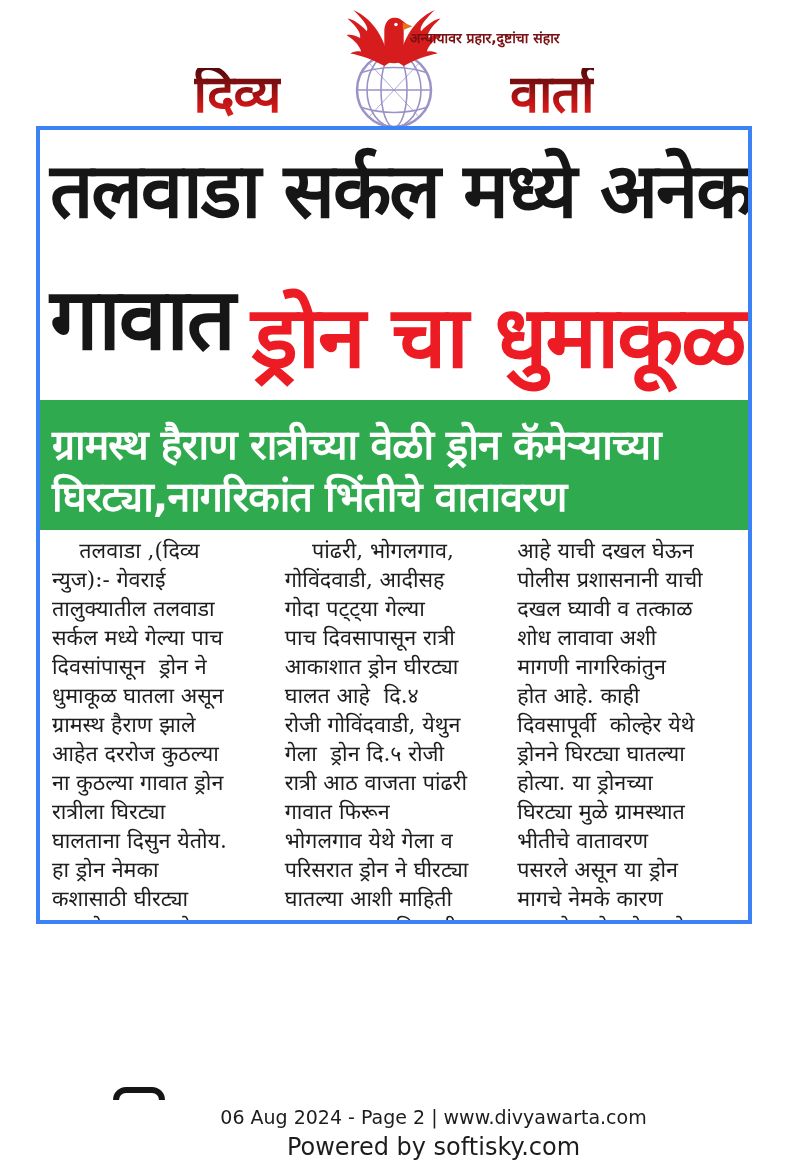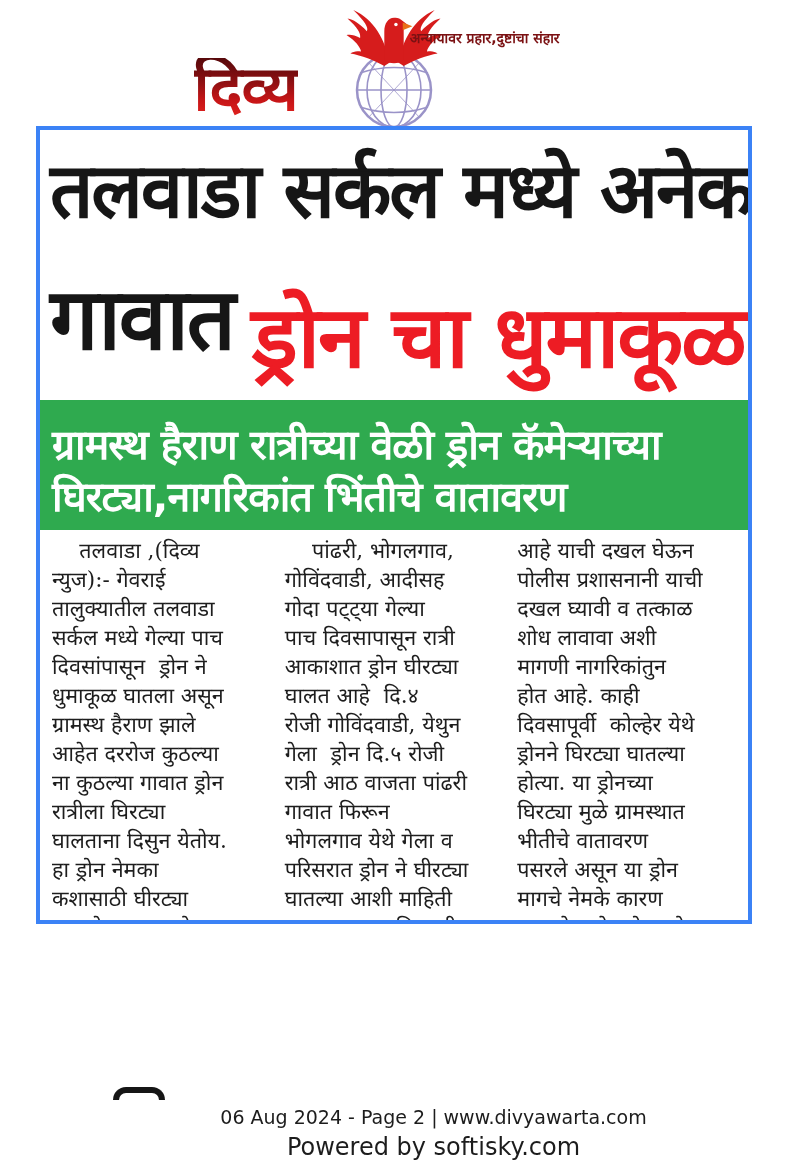--- a/index.html
+++ b/index.html
@@ -9,21 +9,21 @@
     background:#ffffff; overflow:hidden;
   }
 
   
   .masthead { position:absolute; top:4px; left:50%; transform:translateX(-50%);
     width:400px; height:118px; }
   .mast-globe { position:absolute; left:50%; top:46px; transform:translateX(-50%); z-index:0; }
   .mast-eagle { position:absolute; left:50%; top:2px; transform:translateX(-50%); z-index:3; }
   .mast-title-left, .mast-title-right {
     position:absolute; bottom:2px; z-index:2;
-    font-size:62px; font-weight:800; line-height:1; letter-spacing:-1px;
+    font-size:52px; font-weight:800; line-height:1; letter-spacing:-1px;
     background:linear-gradient(180deg,#57090b 0%,#8c1012 38%,#c61517 68%,#e52420 100%);
     -webkit-background-clip:text; background-clip:text;
     -webkit-text-fill-color:transparent; color:#a51214;
     font-family:"DejaVu Serif", serif;
   }
   .mast-title-left { left:0; }
   .mast-title-right { right:0; }
   .mast-tagline { position:absolute; right:34px; top:24px; z-index:4;
     font-size:14px; font-weight:700; color:#7b1113; white-space:nowrap; }
 
@@ -80,20 +80,21 @@
         <g fill="#d61c1c">
           <path d="M46,58 C40,34 30,14 8,4 C20,16 24,22 22,26 C14,18 8,14 2,13 C12,22 16,28 15,33 C9,30 5,29 1,30 C10,36 15,42 16,47 C11,46 8,47 5,49 C16,51 30,56 40,62 Z"></path>
           <path d="M54,58 C60,34 70,14 92,4 C80,16 76,22 78,26 C86,18 92,14 98,13 C88,22 84,28 85,33 C91,30 95,29 99,30 C90,36 85,42 84,47 C89,46 92,47 95,49 C84,51 70,56 60,62 Z"></path>
           <path d="M50,12 C44,12 40,18 40,26 L40,56 C44,60 56,60 60,56 L60,26 C60,24 61,21 65,20 L57,14 C55,12 52,12 50,12 Z"></path>
         </g>
         <circle cx="52" cy="19" r="1.8" fill="#ffffff"></circle>
         <path d="M59,17 L69,21 L59,25 Z" fill="#e8711a"></path>
       </svg>
     </div>
     <div class="mast-title-left">दिव्य</div>
+    <div class="mast-title-right">वार्ता</div>
     <div class="mast-tagline">अन्यायावर प्रहार,दुष्टांचा संहार</div>
   </div>
 
   <div class="article-box">
     <div class="hl1">तलवाडा सर्कल मध्ये अनेक</div>
     <div class="hl2">
       <span class="black-part">गावात</span>
       <span class="red-part">ड्रोन चा धुमाकूळ</span>
     </div>
     <div class="sub-banner">ग्रामस्थ हैराण रात्रीच्या वेळी ड्रोन कॅमेऱ्याच्या

